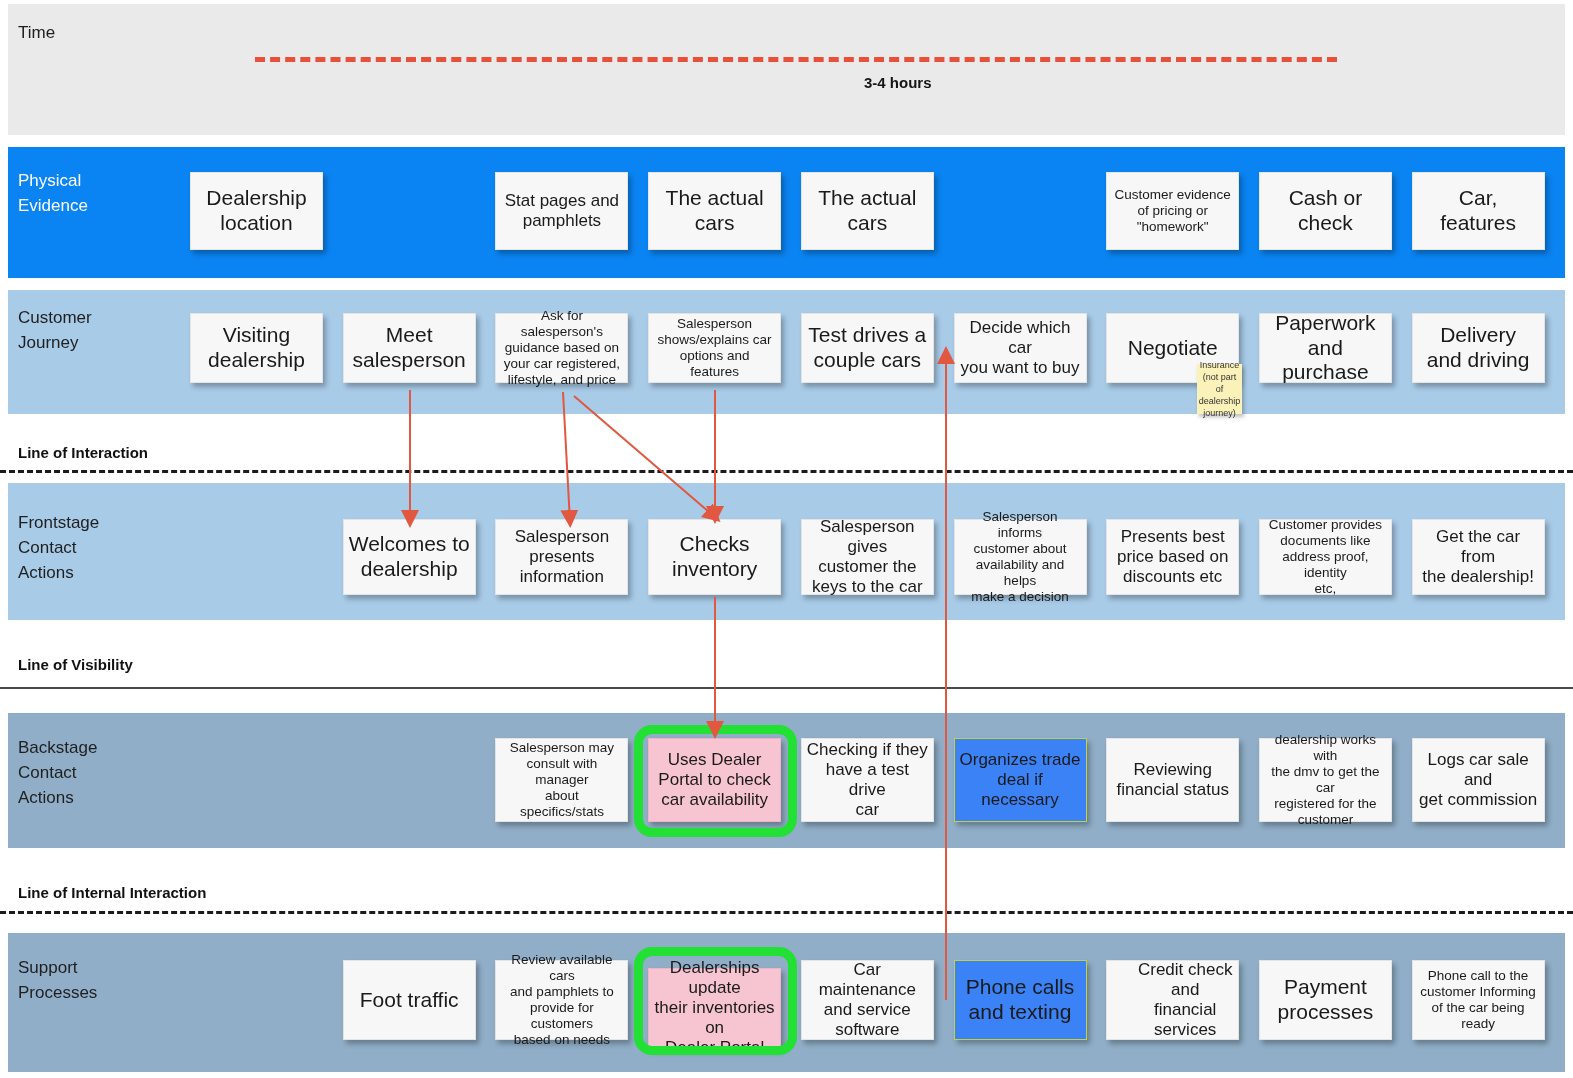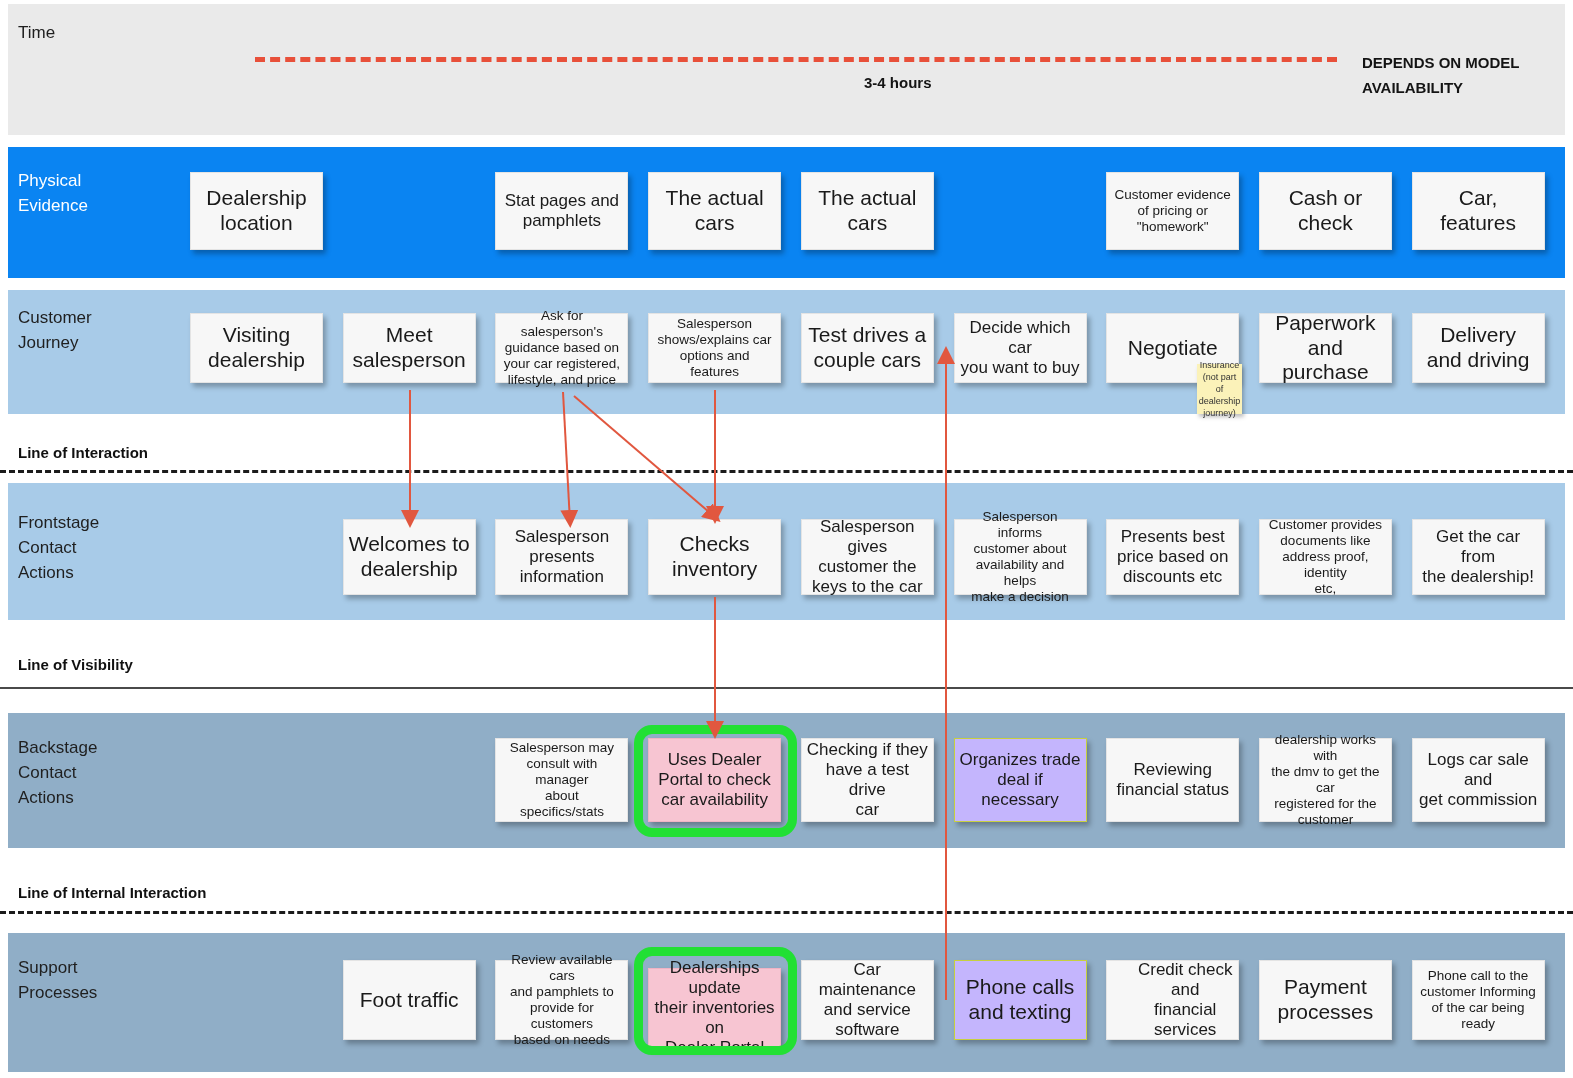--- a/index.html
+++ b/index.html
@@ -45,41 +45,39 @@
     border:1px solid #e4e4e4;
     box-shadow:3px 4px 5px rgba(0,0,0,.28);
     display:flex;align-items:center;justify-content:center;text-align:center;
     color:#1a1a1a;padding:4px 5px;}
   .card .txt{white-space:pre-line;line-height:1.18;}
   .big   .txt{font-size:21px;}
   .med   .txt{font-size:17px;}
   .small .txt{font-size:13.5px;}
 
   .pink{background:#f7c5d2;border-color:#f0b3c4;}
-  .lime{background:#c4b5fd;border-color:#c7d03f;}
+  .lime{background:#3b82f6;border-color:#c7d03f;}
   .yellow-note{background:#fbf2b9;border:none;box-shadow:2px 3px 4px rgba(0,0,0,.25);}
   .yellow-note .txt{font-size:9px;line-height:1.35;color:#333;}
 
   
   .highlight{position:absolute;border:9px solid #22e034;border-radius:18px;box-sizing:border-box;}
 
   
   #connectors{position:absolute;left:0;top:0;width:1573px;height:1078px;pointer-events:none;}
 </style>
 </head>
 <body>
 
 <div id="page">
 
   <div class="band" id="time-band"></div>
   <div class="band-label" id="time-label">Time</div>
   <div class="time-dash"></div>
   <div class="time-text" id="time-mid">3-4 hours</div>
-  <div class="time-text" id="time-right">DEPENDS ON MODEL
-AVAILABILITY</div>
 
   <div class="band" id="physical-band"></div>
   <div class="band-label on-blue" style="top:168px">Physical
 Evidence</div>
 
   <div class="band" id="journey-band"></div>
   <div class="band-label" style="top:305px">Customer
 Journey</div>
 
   <div class="divider-title" id="loi-title">Line of Interaction</div>

